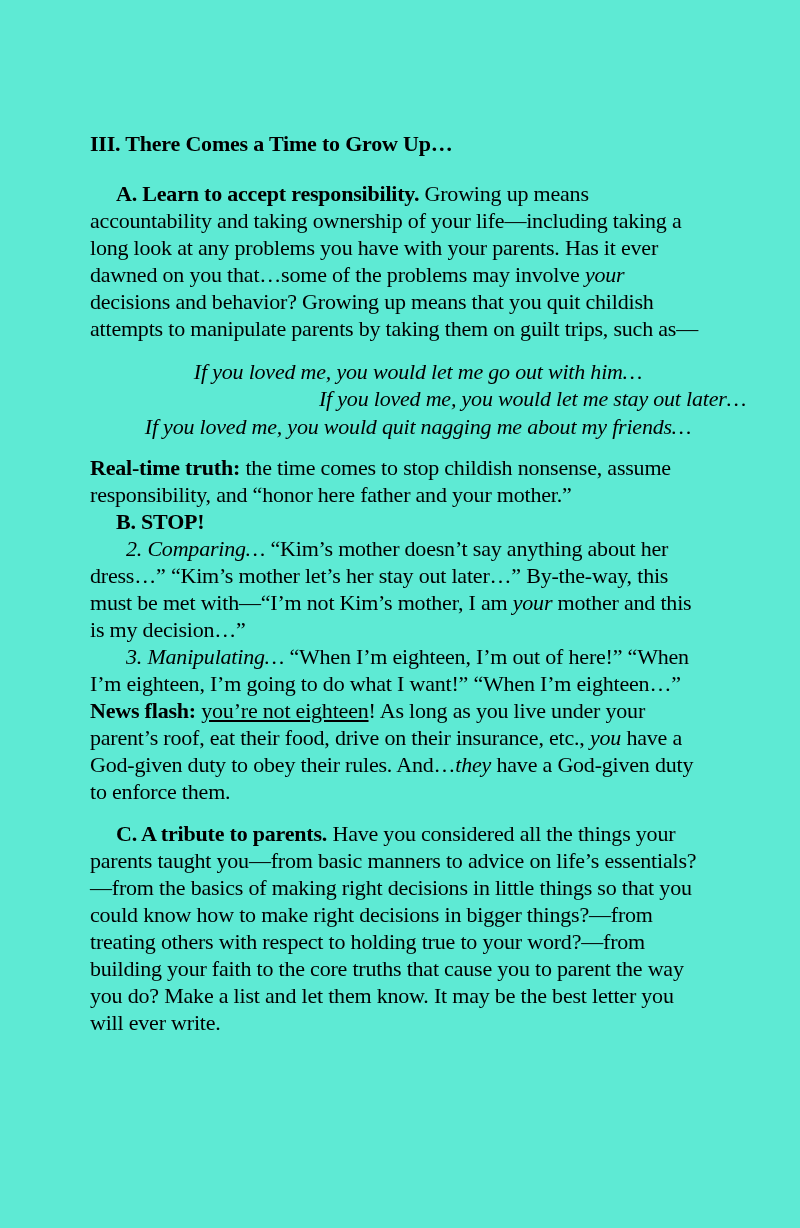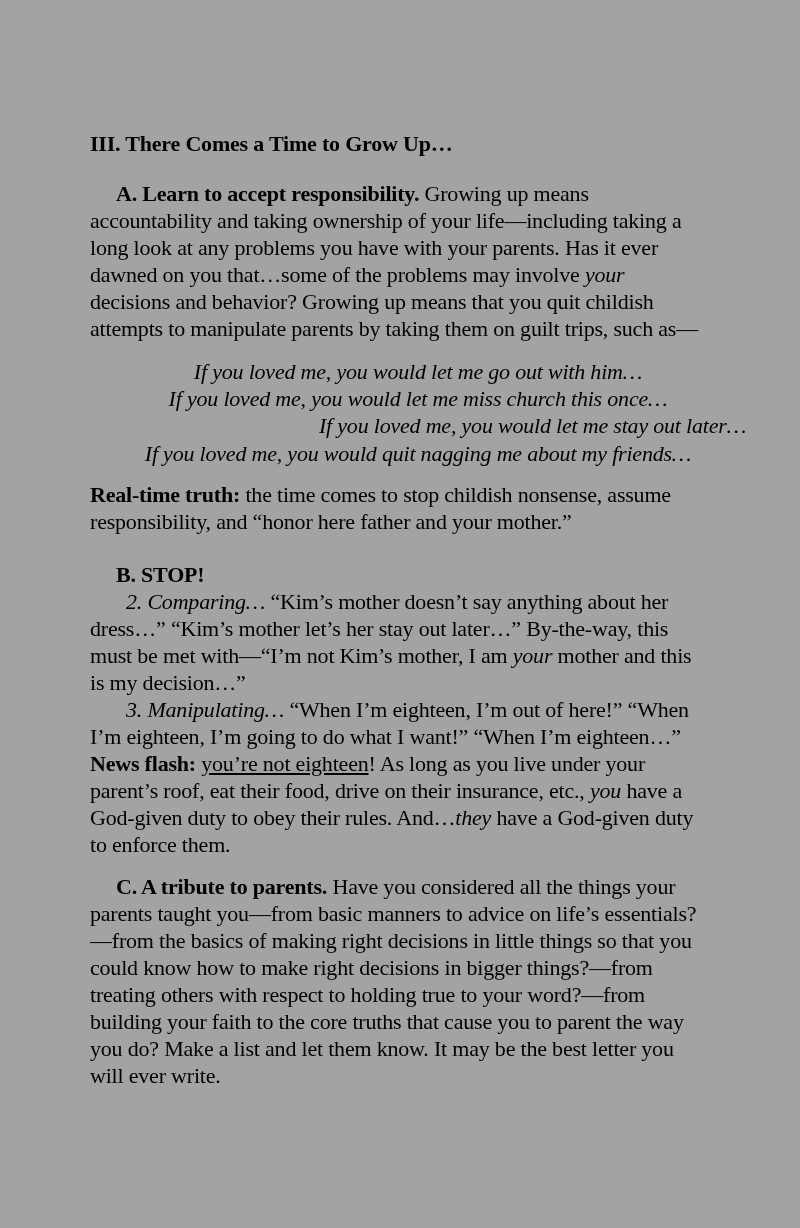--- a/index.html
+++ b/index.html
@@ -6,21 +6,21 @@
   html, body { background: #ffffff; }
   body {
     width: 800px;
     height: 1228px;
     overflow: hidden;
   }
   .page {
     position: relative;
     width: 800px;
     height: 1228px;
-    background: #a3a3a3;
+    background: #5eead4;
     overflow: hidden;
   }
   .doc {
     position: absolute;
     left: 90px;
     top: 130px;
     width: 656px;
     color: #000000;
     font-family: "Liberation Serif", "DejaVu Serif", serif;
     font-size: 22px;
@@ -36,22 +36,21 @@
   .u { text-decoration: underline; }
 </style>
 </head>
 <body>
 
 <div class="page">
   <div class="doc" id="doc">
       <p style="text-indent: 0px; margin-top: 0px;"><span class="b">III. There Comes a Time to Grow Up…</span></p>
       <p style="text-indent: 26px; margin-top: 23px;"><span class="b">A. Learn to accept responsibility. </span><span>Growing up means</span><br><span>accountability and taking ownership of your life—including taking a</span><br><span>long look at any problems you have with your parents. Has it ever</span><br><span>dawned on you that…some of the problems may involve </span><span class="i">your</span><br><span>decisions and behavior? Growing up means that you quit childish</span><br><span>attempts to manipulate parents by taking them on guilt trips, such as—</span></p>
       <p class="center" style="text-indent: 0px; margin-top: 16px;"><span class="i">If you loved me, you would let me go out with him…</span></p>
-      <p class="center" style="text-indent: 0px; margin-top: 0px;"><span class="i">If you loved me, you would let me miss church this once…</span></p>
       <p class="center" style="text-indent: 0px; margin-top: 0px; text-align: right;"><span class="i">If you loved me, you would let me stay out later…</span></p>
       <p class="center" style="text-indent: 0px; margin-top: 1px;"><span class="i">If you loved me, you would quit nagging me about my friends…</span></p>
       <p style="text-indent: 0px; margin-top: 14px;"><span class="b">Real-time truth: </span><span>the time comes to stop childish nonsense, assume</span><br><span>responsibility, and “honor here father and your mother.”</span></p>
-      <p style="text-indent: 26px; margin-top: 26px;"><span class="b">B. STOP!</span></p>
+      <p style="text-indent: 26px; "><span class="b">B. STOP!</span></p>
       <p style="text-indent: 36px; margin-top: 0px;"><span class="i">2. Comparing…</span><span> “Kim’s mother doesn’t say anything about her</span><br><span>dress…” “Kim’s mother let’s her stay out later…” By-the-way, this</span><br><span>must be met with—“I’m not Kim’s mother, I am </span><span class="i">your</span><span> mother and this</span><br><span>is my decision…”</span></p>
       <p style="text-indent: 36px; margin-top: 0px;"><span class="i">3. Manipulating…</span><span> “When I’m eighteen, I’m out of here!” “When</span><br><span>I’m eighteen, I’m going to do what I want!” “When I’m eighteen…”</span><br><span class="b">News flash: </span><span class="u">you’re not eighteen</span><span>! As long as you live under your</span><br><span>parent’s roof, eat their food, drive on their insurance, etc., </span><span class="i">you</span><span> have a</span><br><span>God-given duty to obey their rules. And…</span><span class="i">they</span><span> have a God-given duty</span><br><span>to enforce them.</span></p>
       <p style="text-indent: 26px; margin-top: 15px;"><span class="b">C. A tribute to parents. </span><span>Have you considered all the things your</span><br><span>parents taught you—from basic manners to advice on life’s essentials?</span><br><span>—from the basics of making right decisions in little things so that you</span><br><span>could know how to make right decisions in bigger things?—from</span><br><span>treating others with respect to holding true to your word?—from</span><br><span>building your faith to the core truths that cause you to parent the way</span><br><span>you do? Make a list and let them know. It may be the best letter you</span><br><span>will ever write.</span></p>
     </div>
 </div>
 
 </body></html>

